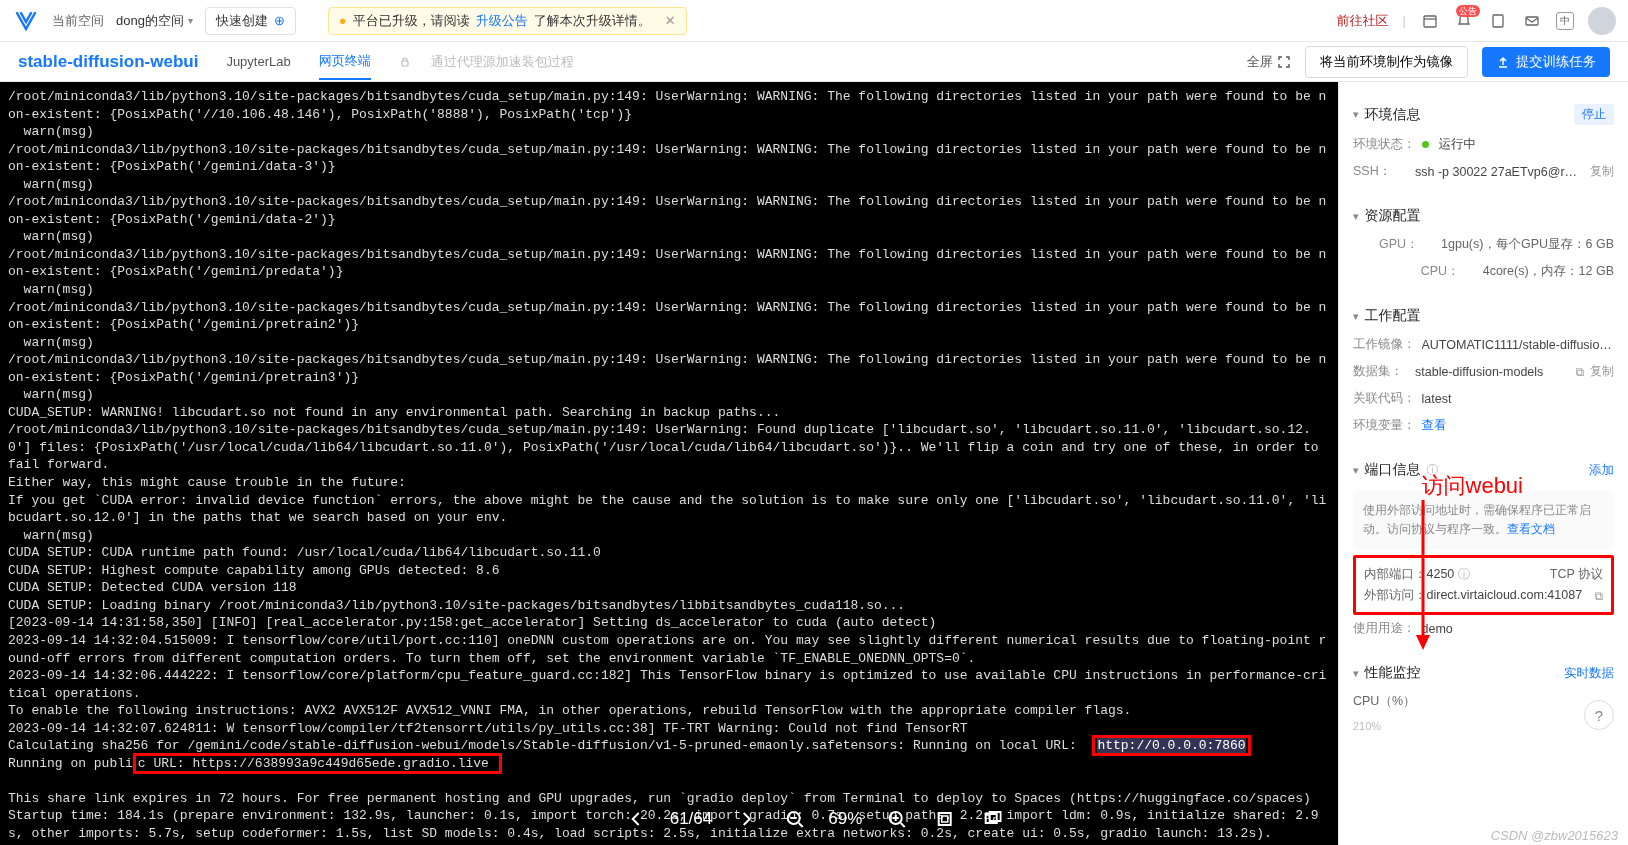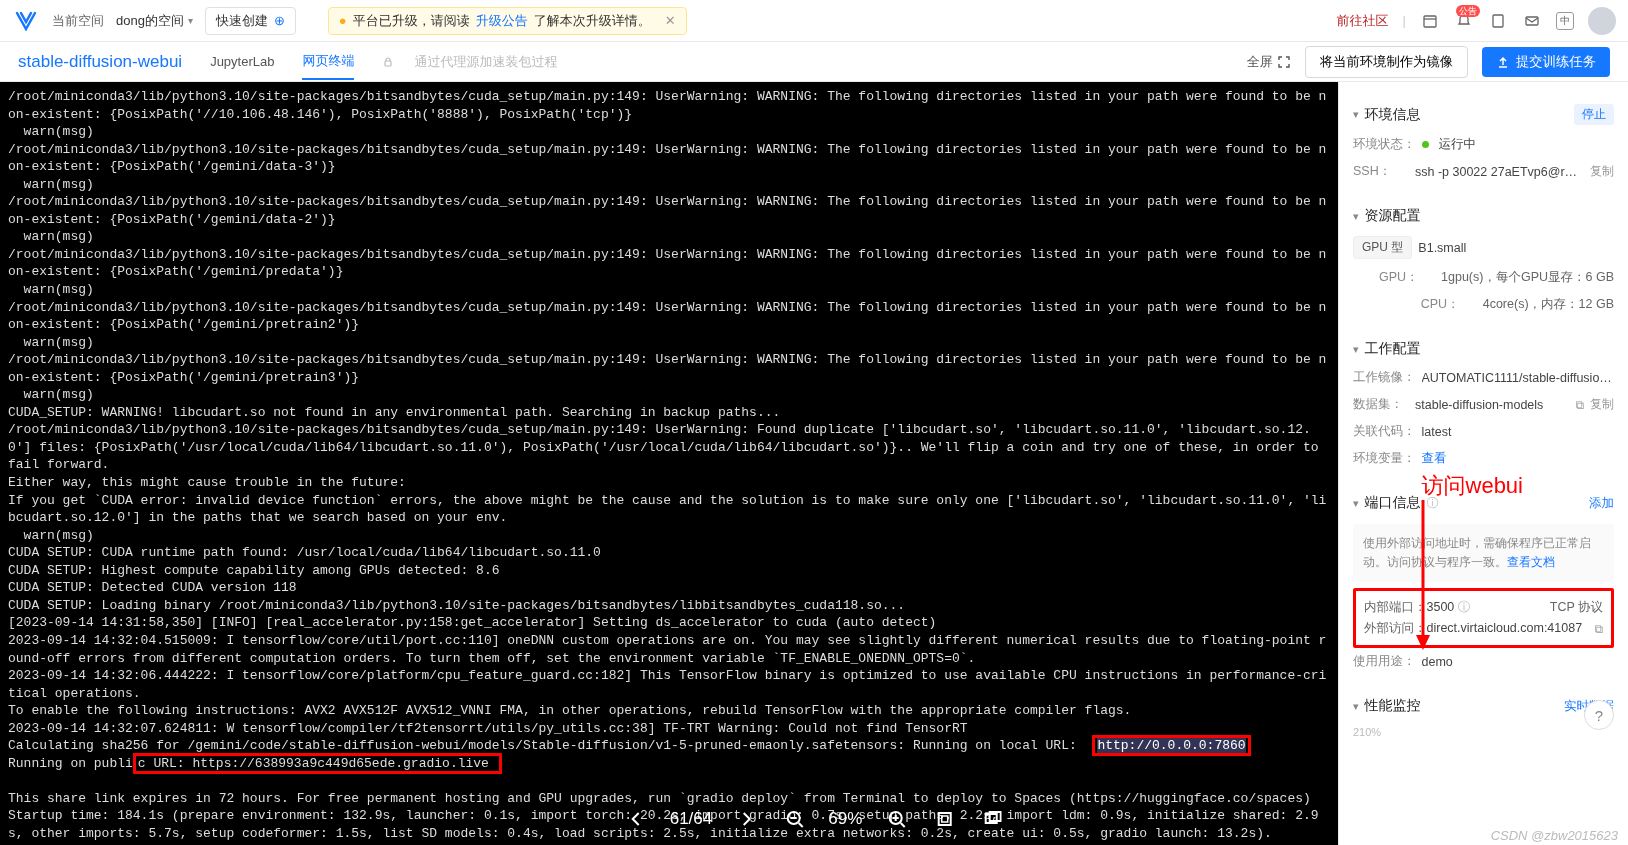--- a/index.html
+++ b/index.html
@@ -13,21 +13,21 @@
   .banner { display: flex; align-items: center; gap: 6px; background: #fffbe6; border: 1px solid #ffe58f; border-radius: 4px; padding: 4px 10px; margin-left: 20px; }
   .banner .warn-icon { color: #faad14; }
   .banner a { color: #1677ff; text-decoration: none; }
   .banner .close { color: #999; cursor: pointer; margin-left: 8px; }
   .topbar .right { margin-left: auto; display: flex; align-items: center; gap: 14px; }
   .topbar .right .link { color: #b91c1c; cursor: pointer; }
   .icon-btn { width: 20px; height: 20px; display: flex; align-items: center; justify-content: center; color: #666; cursor: pointer; position: relative; }
   .badge { position: absolute; top: -6px; right: -6px; background: #ff4d4f; color: #fff; font-size: 9px; border-radius: 6px; padding: 0 3px; line-height: 12px; }
   .avatar { width: 28px; height: 28px; border-radius: 50%; background: #d0d5dd; }
   .subbar { display: flex; align-items: center; height: 40px; padding: 0 18px; gap: 28px; border-bottom: 1px solid #e8e8e8; }
-  .project-title { color: #1677ff; font-size: 17px; font-weight: 400; }
+  .project-title { color: #1677ff; font-size: 17px; font-weight: 700; }
   .tab { color: #555; cursor: pointer; padding: 8px 0; }
   .tab.active { color: #1677ff; border-bottom: 2px solid #1677ff; }
   .tab.muted { color: #bbb; cursor: not-allowed; display: flex; align-items: center; gap: 20px; }
   .subbar .right { margin-left: auto; display: flex; align-items: center; gap: 14px; }
   .fullscreen-btn { display: flex; align-items: center; gap: 4px; color: #555; cursor: pointer; text-align: center; }
   .btn-outline { border: 1px solid #d9d9d9; background: #fff; padding: 6px 14px; border-radius: 4px; cursor: pointer; }
   .btn-primary { display: flex; align-items: center; gap: 6px; background: #1677ff; color: #fff; border: none; padding: 6px 14px; border-radius: 4px; cursor: pointer; }
   .main { display: flex; height: calc(845px - 42px - 40px); }
   .terminal { flex: 1; background: #000; color: #ddd; font-family: "Consolas", "Courier New", monospace; font-size: 13px; line-height: 1.35; padding: 6px 8px; white-space: pre-wrap; word-break: break-all; overflow: hidden; position: relative; }
   .hl-red { border: 3px solid #ff0000; padding: 0 2px; }
@@ -198,24 +198,20 @@
           <span class="v">ssh -p 30022 27aETvp6@root@ssh-3e0ae...</span>
           <span class="copy-icon">复制</span>
         </div>
     </div>
 
     <div class="panel">
       <div class="panel-header">
           <span class="chev">▾</span>
           <span>资源配置</span>
         </div>
-      <div class="panel-row">
-          <span class="chip">GPU 型</span>
-          <span class="v">B1.small</span>
-        </div>
       <div class="panel-row" style="justify-content:flex-end">
           <span class="k">GPU：</span>
           <span>1gpu(s)，每个GPU显存：6 GB</span>
         </div>
       <div class="panel-row" style="justify-content:flex-end">
           <span class="k">CPU：</span>
           <span>4core(s)，内存：12 GB</span>
         </div>
     </div>
 
@@ -247,40 +243,43 @@
     <div class="panel">
       <div class="panel-header">
           <span class="chev">▾</span>
           <span>端口信息</span>
           <span style="color:#bbb;font-size:12px">ⓘ</span>
           <span class="add-btn">添加</span>
         </div>
       <div class="note-box"><span>使用外部访问地址时，需确保程序已正常启动。访问协议与程序一致。</span><span class="link2">查看文档</span></div>
       <div class="port-box">
         <div class="row">
-            <span><span>内部端口：</span><span class="addr">3500</span> <span style="color:#bbb">ⓘ</span></span>
+            <span><span>内部端口：</span><span class="addr">4250</span> <span style="color:#bbb">ⓘ</span></span>
             <span>TCP 协议</span>
           </div>
         <div class="row">
             <span><span>外部访问：</span><span class="addr">direct.virtaicloud.com:41087</span></span>
             <span class="copy-icon">⧉</span>
           </div>
       </div>
       <div class="panel-row">
           <span class="k">使用用途：</span>
           <span class="v">demo</span>
         </div>
     </div>
 
     <div class="panel">
       <div class="panel-header">
           <span class="chev">▾</span>
           <span>性能监控</span>
           <span class="add-btn">实时数据</span>
         </div>
+      <div class="panel-row">
+          <span>CPU（%）</span>
+        </div>
       <div class="panel-row" style="color:#bbb;font-size:11px">
           <span>210%</span>
         </div>
     </div>
 
   </div>
 </div>
 
 <div class="red-label" style="top:471px; right:105px;">访问webui</div>
 <svg class="red-arrow" style="top:495px; right:190px;" width="30" height="160">

